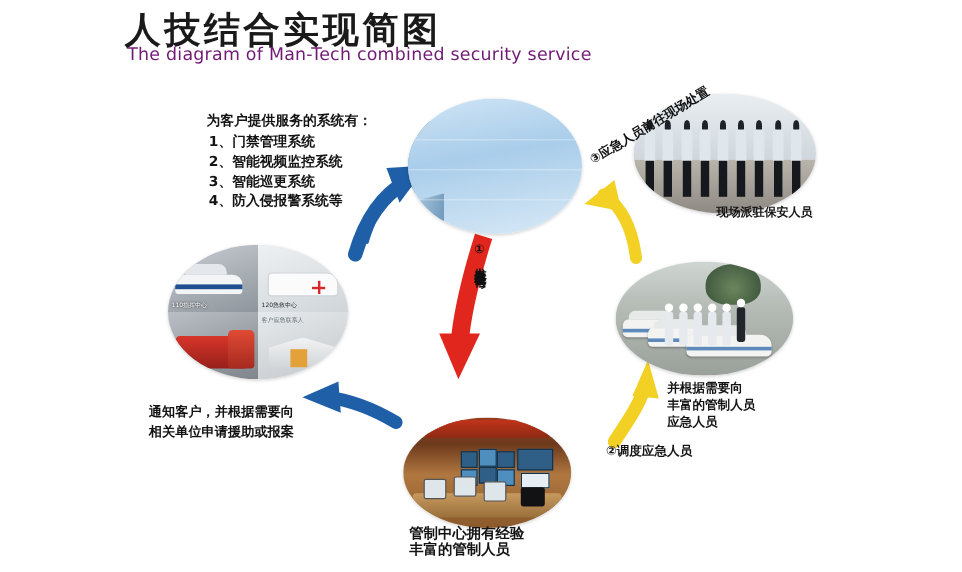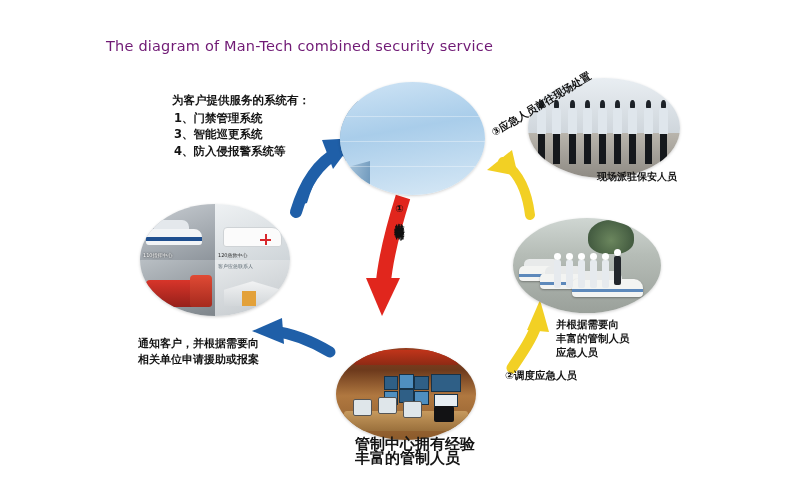--- a/index.html
+++ b/index.html
@@ -121,22 +121,22 @@
   .arrow-svg{position:absolute;overflow:visible;}
 
   
   .txt{position:absolute;color:#141414;font-weight:bold;
        font-family:"DejaVu Sans","Liberation Sans",sans-serif;}
   #list-block{left:172px;top:92px;font-size:11.5px;line-height:16.5px;white-space:nowrap;}
   #list-block .hd{margin-bottom:1px;}
   #list-block .li{padding-left:2px;}
   #cap-guards{left:597px;top:170px;font-size:10px;white-space:nowrap;}
   #cap-emerg{left:556px;top:317px;font-size:10.5px;line-height:14px;}
-  #cap-control{left:341px;top:437px;font-size:15px;line-height:14px;margin-left:14px;}
-  #cap-notify{left:138px;top:336px;font-size:11px;line-height:16px;}
+  #cap-control{left:341px;top:437px;font-size:12px;line-height:14px;}
+  #cap-notify{left:124px;top:336px;font-size:11px;line-height:16px;}
   #lbl-dispatch{left:505px;top:369px;font-size:10.5px;white-space:nowrap;}
 
   
   #tag-abnormal{
     position:absolute;left:409px;top:179px;width:70px;height:20px;
     border:1.3px solid #d4373c;border-radius:50%;
     display:flex;align-items:center;justify-content:center;
     color:#cf2f35;font-size:10.5px;font-weight:bold;white-space:nowrap;
     background:rgba(255,255,255,.82);
   }
@@ -151,20 +151,21 @@
     position:absolute;left:489px;top:128px;
     font-size:10.5px;font-weight:bold;color:#111;white-space:nowrap;
     transform:rotate(-31deg);transform-origin:left top;
   }
 </style>
 </head>
 <body>
 
 <div id="stage">
 
+  <div class="title-cn">人技结合实现简图</div>
   <div class="title-en">The diagram of Man-Tech combined security service</div>
 
   <svg class="arrow-svg" id="arrows" style="left:0;top:0;width:802px;height:477px;">
 
     <g>
       <path d="M300,205 C308,180 320,160 338,150 L333,142 L352,139 L344,157 L339,150
                C324,161 314,180 307,203 Z" fill="#1f5fa8"></path>
       <path d="M296,212 C304,185 318,163 338,152" stroke="#1f5fa8" stroke-width="12" fill="none" stroke-linecap="round"></path>
       <path d="M333,169 L356,138 L322,140 Z" fill="#1f5fa8"></path>
     </g>
@@ -333,20 +334,21 @@
     </div>
   </div>
   <div class="txt" id="cap-notify">
     <div>通知客户，并根据需要向</div>
     <div>相关单位申请援助或报案</div>
   </div>
 
   <div class="txt" id="list-block">
     <div class="hd">为客户提供服务的系统有：</div>
     <div class="li">1、门禁管理系统</div>
+    <div class="li">2、智能视频监控系统</div>
     <div class="li">3、智能巡更系统</div>
     <div class="li">4、防入侵报警系统等</div>
   </div>
 
   <div id="lbl-alarm">①发出异常报警信号</div>
   <div id="lbl-dispatch" class="txt">②调度应急人员</div>
   <div id="lbl-dispatch-site">③应急人员前往现场处置</div>
 
 </div>
 

